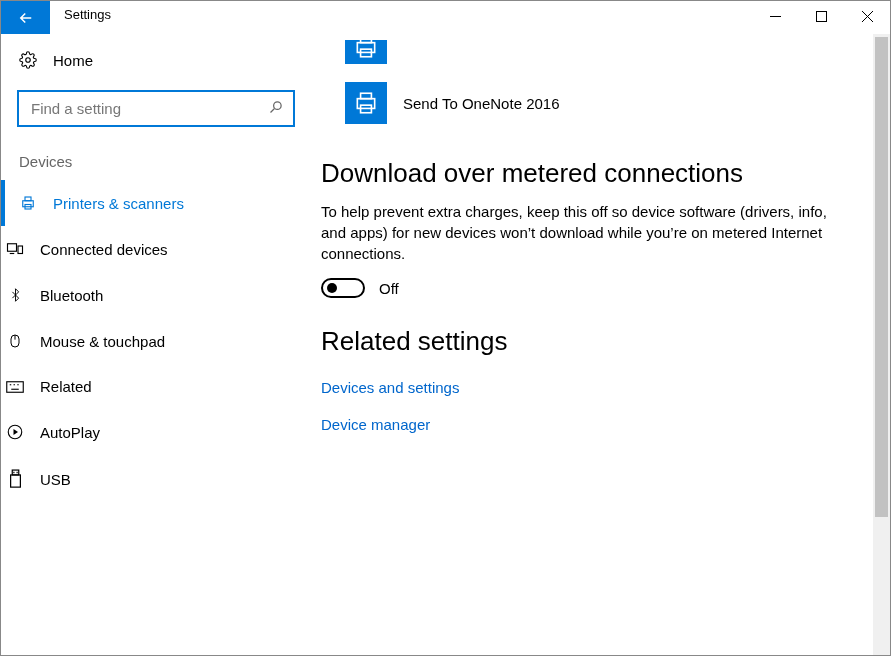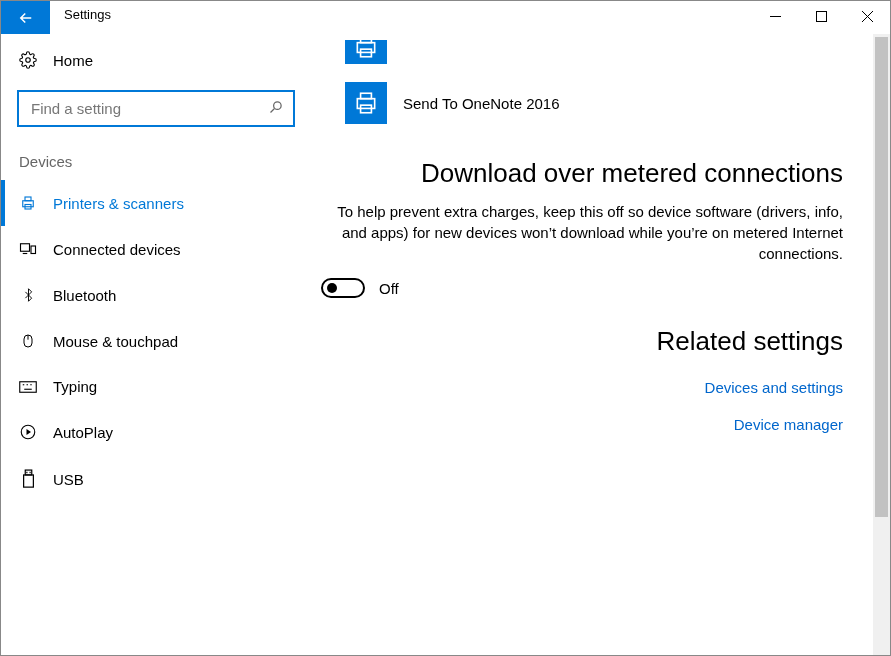--- a/index.html
+++ b/index.html
@@ -51,21 +51,20 @@
   }
   .sidebar {
     width: 310px;
     padding: 8px 0 0 0;
   }
   .main {
     flex: 1;
     padding: 0 30px 8px 10px;
     position: relative;
     overflow: hidden;
-    text-align: right;
   }
   .scrollbar {
     width: 17px;
     background: #f0f0f0;
     position: relative;
   }
   .scroll-thumb {
     position: absolute;
     left: 2px; right: 2px;
     top: 3px;
@@ -101,21 +100,21 @@
   .searchbox input::placeholder { color: #777; }
   .search-icon { color: #666; }
   .category-header {
     padding: 6px 18px 10px 18px;
     color: #666;
     margin-top: 19px;
   }
   .nav-item {
     display: flex;
     align-items: center;
-    padding: 14px 18px;
+    padding: 14px 5px;
     gap: 16px;
     cursor: default;
   }
   .nav-item.active {
     color: #0078d7;
     border-left: 4px solid #0078d7;
     padding-left: 14px;
   }
   .nav-item .icon { width: 18px; display: flex; align-items: center; justify-content: center; }
   
@@ -288,21 +287,21 @@
     <div class="nav-item">
       <span class="icon">
         <svg width="20" height="14" viewBox="0 0 24 16" fill="none" stroke="#000" stroke-width="1.5">
             <rect x="1" y="1" width="22" height="14"></rect>
             <line x1="5" y1="5" x2="7" y2="5"></line>
             <line x1="10" y1="5" x2="12" y2="5"></line>
             <line x1="15" y1="5" x2="17" y2="5"></line>
             <line x1="7" y1="11" x2="17" y2="11"></line>
           </svg>
       </span>
-      <span>Typing</span>
+      <span>Related</span>
     </div>
     <div class="nav-item">
       <span class="icon">
         <svg width="18" height="18" viewBox="0 0 24 24" fill="none" stroke="#000" stroke-width="1.5">
             <circle cx="12" cy="12" r="9"></circle>
             <path d="M10 8l6 4-6 4V8z" fill="#000" stroke="none"></path>
           </svg>
       </span>
       <span>AutoPlay</span>
     </div>

